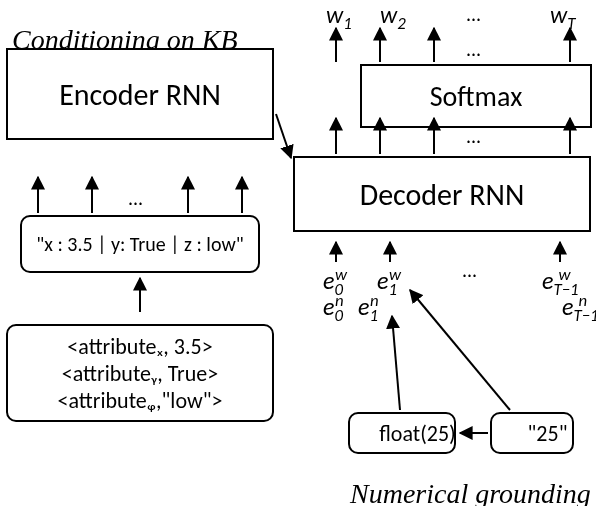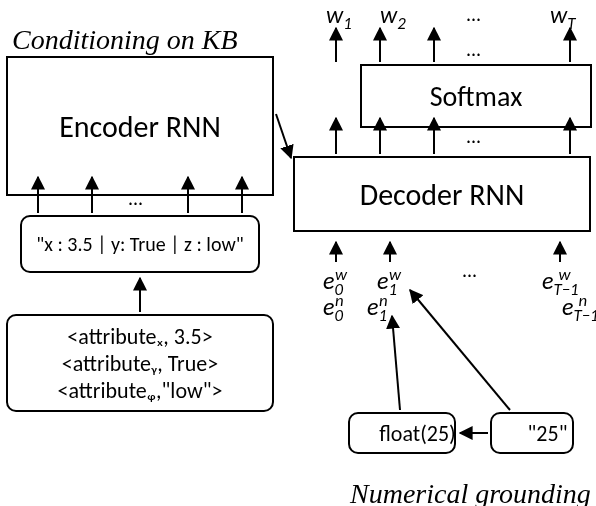--- a/index.html
+++ b/index.html
@@ -48,29 +48,29 @@
     font-size: 20px;
   }
   .outtxt { font-style: italic; font-size: 24px; position: absolute; }
 </style>
 </head>
 <body>
 
 <div class="label" style="left:12px; top:24px;">Conditioning on KB</div>
 <div class="label" style="left:350px; top:478px;">Numerical grounding</div>
 
-<div class="box" style="left:6px; top:56px; width:268px; height:140px;align-items:center;">
+<div class="box" style="left:6px; top:48px; width:268px; height:92px;align-items:center;">
   <span class="bigtxt">Encoder RNN</span>
 </div>
 
 <div class="box rounded" style="left:20px; top:215px; width:240px; height:58px;">
   <span class="smalltxt">"x : 3.5 | y: True | z : low"</span>
 </div>
 
-<div class="box rounded stack" style="left:6px; top:314px; width:268px; height:98px; flex-direction:column; font-size:22px;">
+<div class="box rounded stack" style="left:6px; top:324px; width:268px; height:98px; flex-direction:column; font-size:22px;">
   <span class="line">&lt;attributeₓ,   3.5&gt;</span>
   <span class="line">&lt;attributeᵧ,  True&gt;</span>
   <span class="line">&lt;attributeᵩ,"low"&gt;</span>
 </div>
 
 <div class="box" style="left:293px; top:156px; width:298px; height:76px;">
   <span class="bigtxt">Decoder RNN</span>
 </div>
 
 <div class="box" style="left:360px; top:64px; width:232px; height:64px;">
@@ -106,21 +106,21 @@
 </div>
 <div class="embtxt" style="position:absolute; left:377px; top:264px;">
   <span>e</span><sub>1</sub><sup style="position:relative; left:-8px;">w</sup>
 </div>
 <div class="embtxt" style="position:absolute; left:542px; top:264px;">
   <span>e</span><sub>T−1</sub><sup style="position:relative; left:-20px;">w</sup>
 </div>
 <div class="embtxt" style="position:absolute; left:323px; top:290px;">
   <span>e</span><sub>0</sub><sup style="position:relative; left:-8px;">n</sup>
 </div>
-<div class="embtxt" style="position:absolute; left:367px; top:290px;">
+<div class="embtxt" style="position:absolute; left:358px; top:290px;">
   <span>e</span><sub>1</sub><sup style="position:relative; left:-8px;">n</sup>
 </div>
 <div class="embtxt" style="position:absolute; left:542px; top:290px;margin-left:20px;">
   <span>e</span><sub>T−1</sub><sup style="position:relative; left:-20px;">n</sup>
 </div>
 
 <svg class="arrows">
   <defs>
     <marker id="ah" viewBox="0 0 10 10" refX="9" refY="5" markerWidth="7" markerHeight="7" orient="auto-start-reverse">
       <path d="M 0 0 L 10 5 L 0 10 z" fill="#000"></path>

